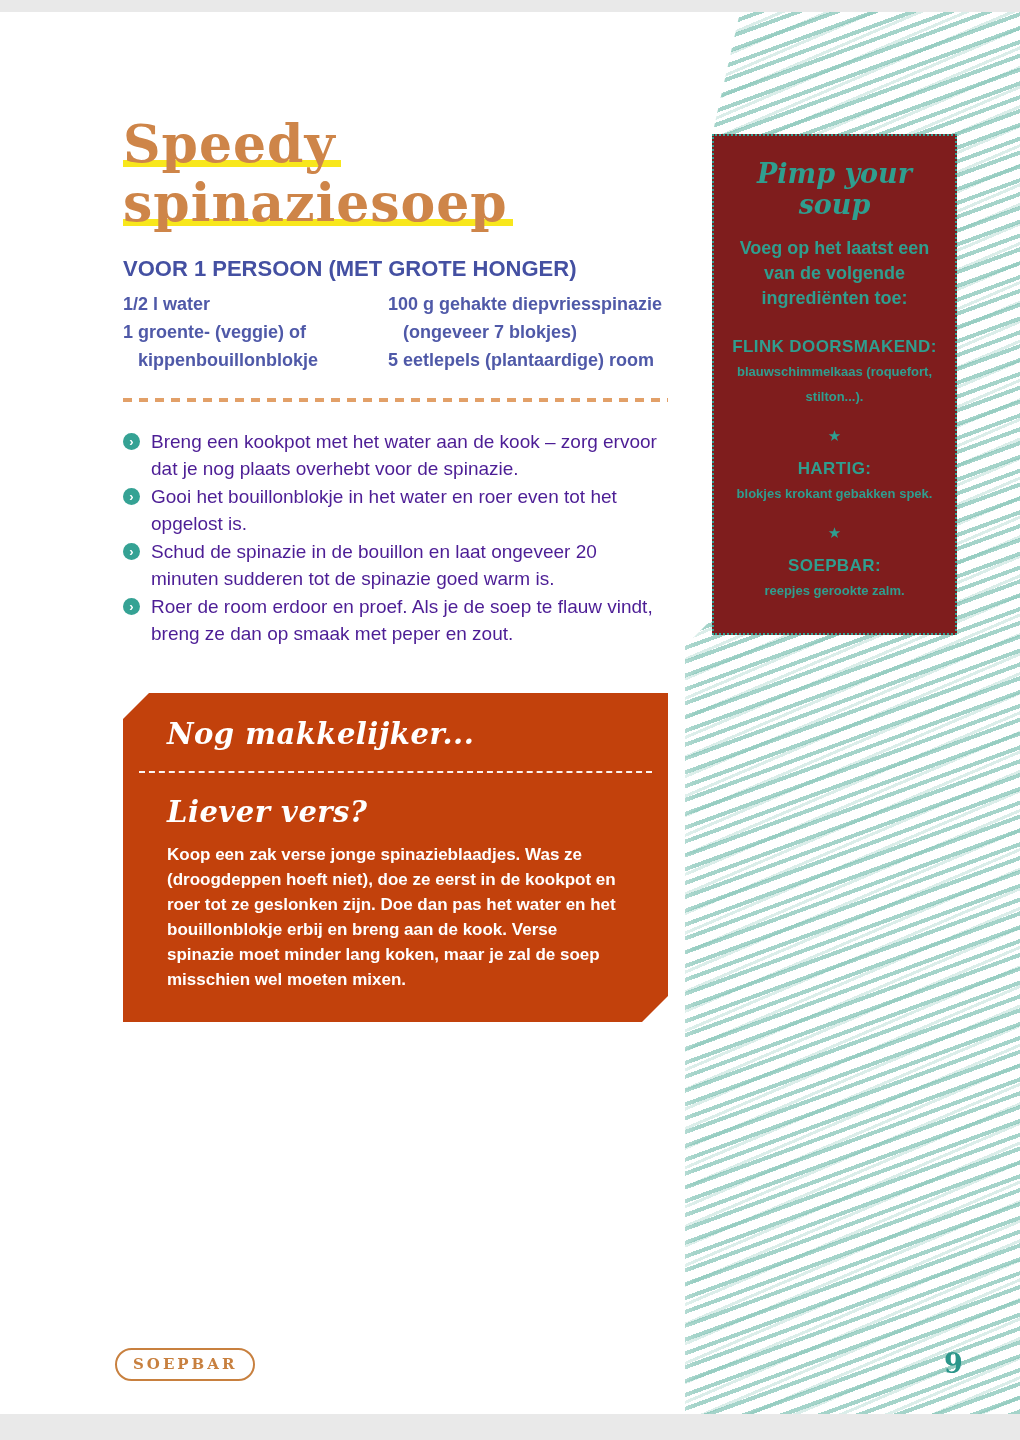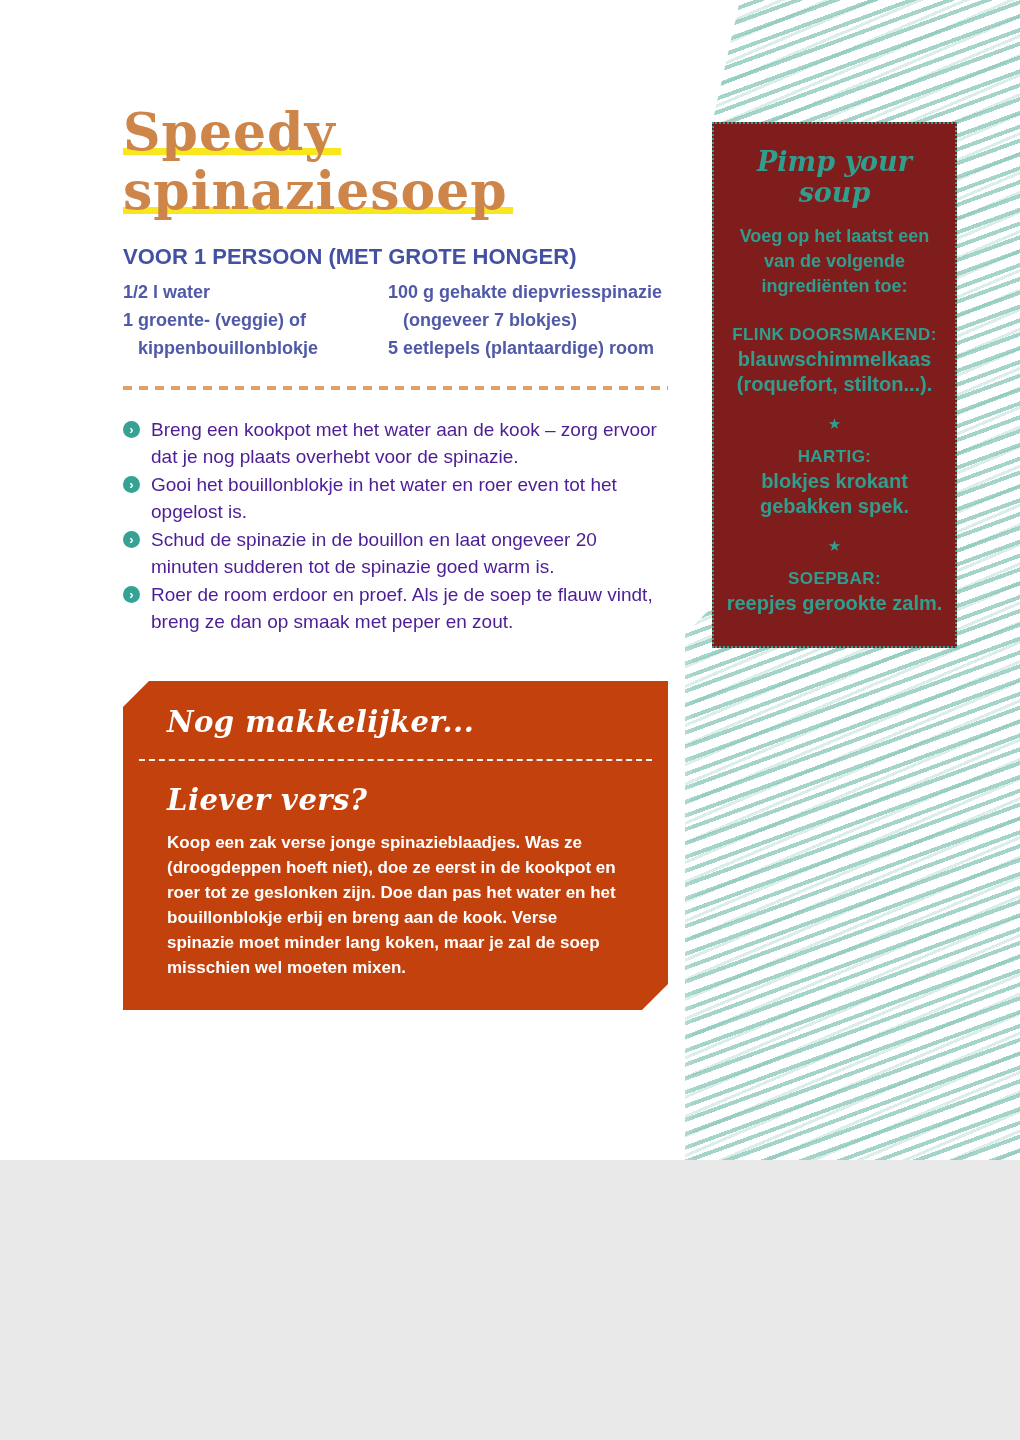--- a/index.html
+++ b/index.html
@@ -1,18 +1,18 @@
 <!DOCTYPE html>
 <html><head>
 <meta charset="utf-8">
 <style>
   html,body{margin:0;padding:0;background:#e9e9e9;}
   .page{
-    position:relative;width:1020px;height:1160px;background:#ffffff;
-    overflow:hidden;font-family:"Liberation Sans",sans-serif;margin:0 auto;
+    position:relative;width:1020px;height:1402px;background:#ffffff;
+    overflow:hidden;font-family:"Liberation Sans",sans-serif;margin:12px auto;
   }
   
   .texture{
     position:absolute;left:640px;top:0;width:380px;height:1440px;z-index:0;
     background:
       repeating-linear-gradient(160deg, rgba(109,185,169,.62) 0 4px, rgba(109,185,169,0) 4px 13px),
       repeating-linear-gradient(157deg, rgba(109,185,169,.25) 0 3px, rgba(109,185,169,0) 3px 18px);
     clip-path: polygon(100px 0, 100% 0, 100% 100%, 45px 100%, 45px 634px, 74px 605px, 74px 115px);
     -webkit-mask-image:linear-gradient(to right, transparent 0, #000 55px);
     mask-image:linear-gradient(to right, transparent 0, #000 55px);
@@ -59,21 +59,21 @@
     text-align:center;padding:22px 12px 30px;color:#2F9E8F;
   }
   .sb-title{font-family:"DejaVu Serif",serif;font-style:italic;font-weight:bold;
     font-size:27px;margin:0 0 16px;color:#2F9E8F;}
   .sb-intro{font-size:18px;line-height:25px;font-weight:bold;margin:0;}
   .sb-item{margin-top:0;}
   .sb-star{display:block;font-size:15px;margin:18px 0 14px;color:#2F9E8F;}
   .sb-star:empty{display:none;}
   .sb-item:first-of-type .sb-label{margin-top:26px;}
   .sb-label{font-size:17px;font-weight:800;letter-spacing:.4px;margin:0;}
-  .sb-text{font-size:20px;font-weight:bold;line-height:25px;margin:2px 0 0;}
+  .sb-text{font-size:13px;font-weight:bold;line-height:25px;margin:2px 0 0;}
   
   .badge{
     position:absolute;left:115px;top:1336px;z-index:1;
     border:2px solid #C8803F;color:#C8803F;border-radius:17px;padding:5px 16px 6px;
     font-family:"DejaVu Serif",serif;font-weight:bold;font-size:15px;letter-spacing:3px;
   }
   .page-num{
     position:absolute;left:944px;top:1336px;z-index:2;
     font-family:"DejaVu Serif",serif;font-weight:bold;font-size:27px;color:#2B968A;
   }

